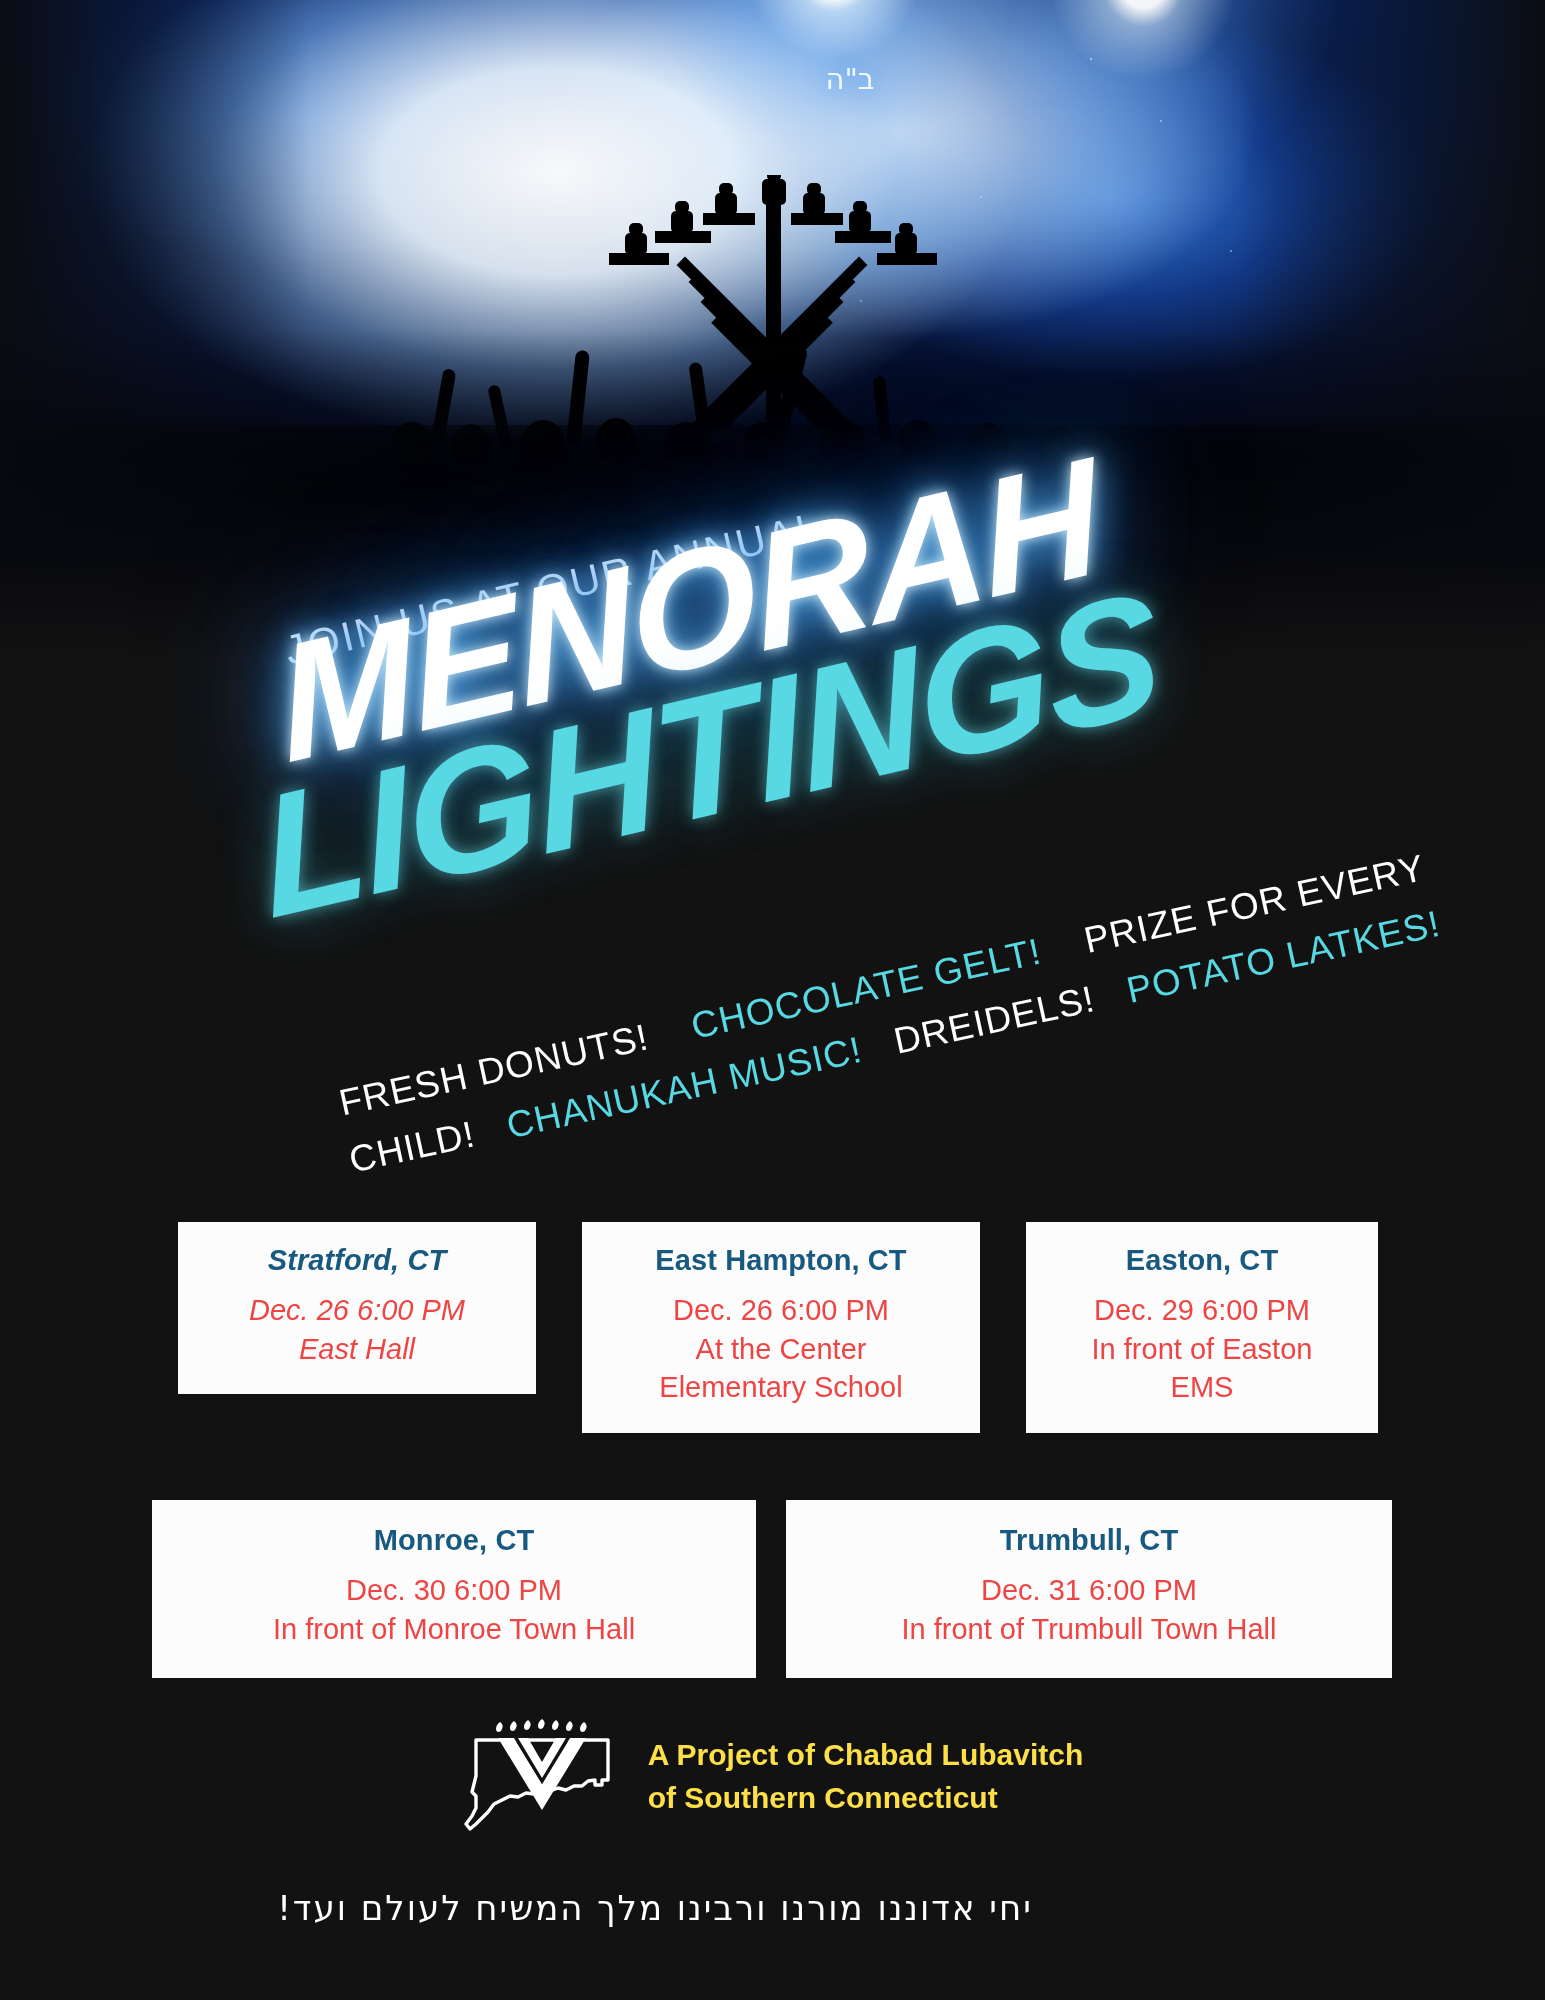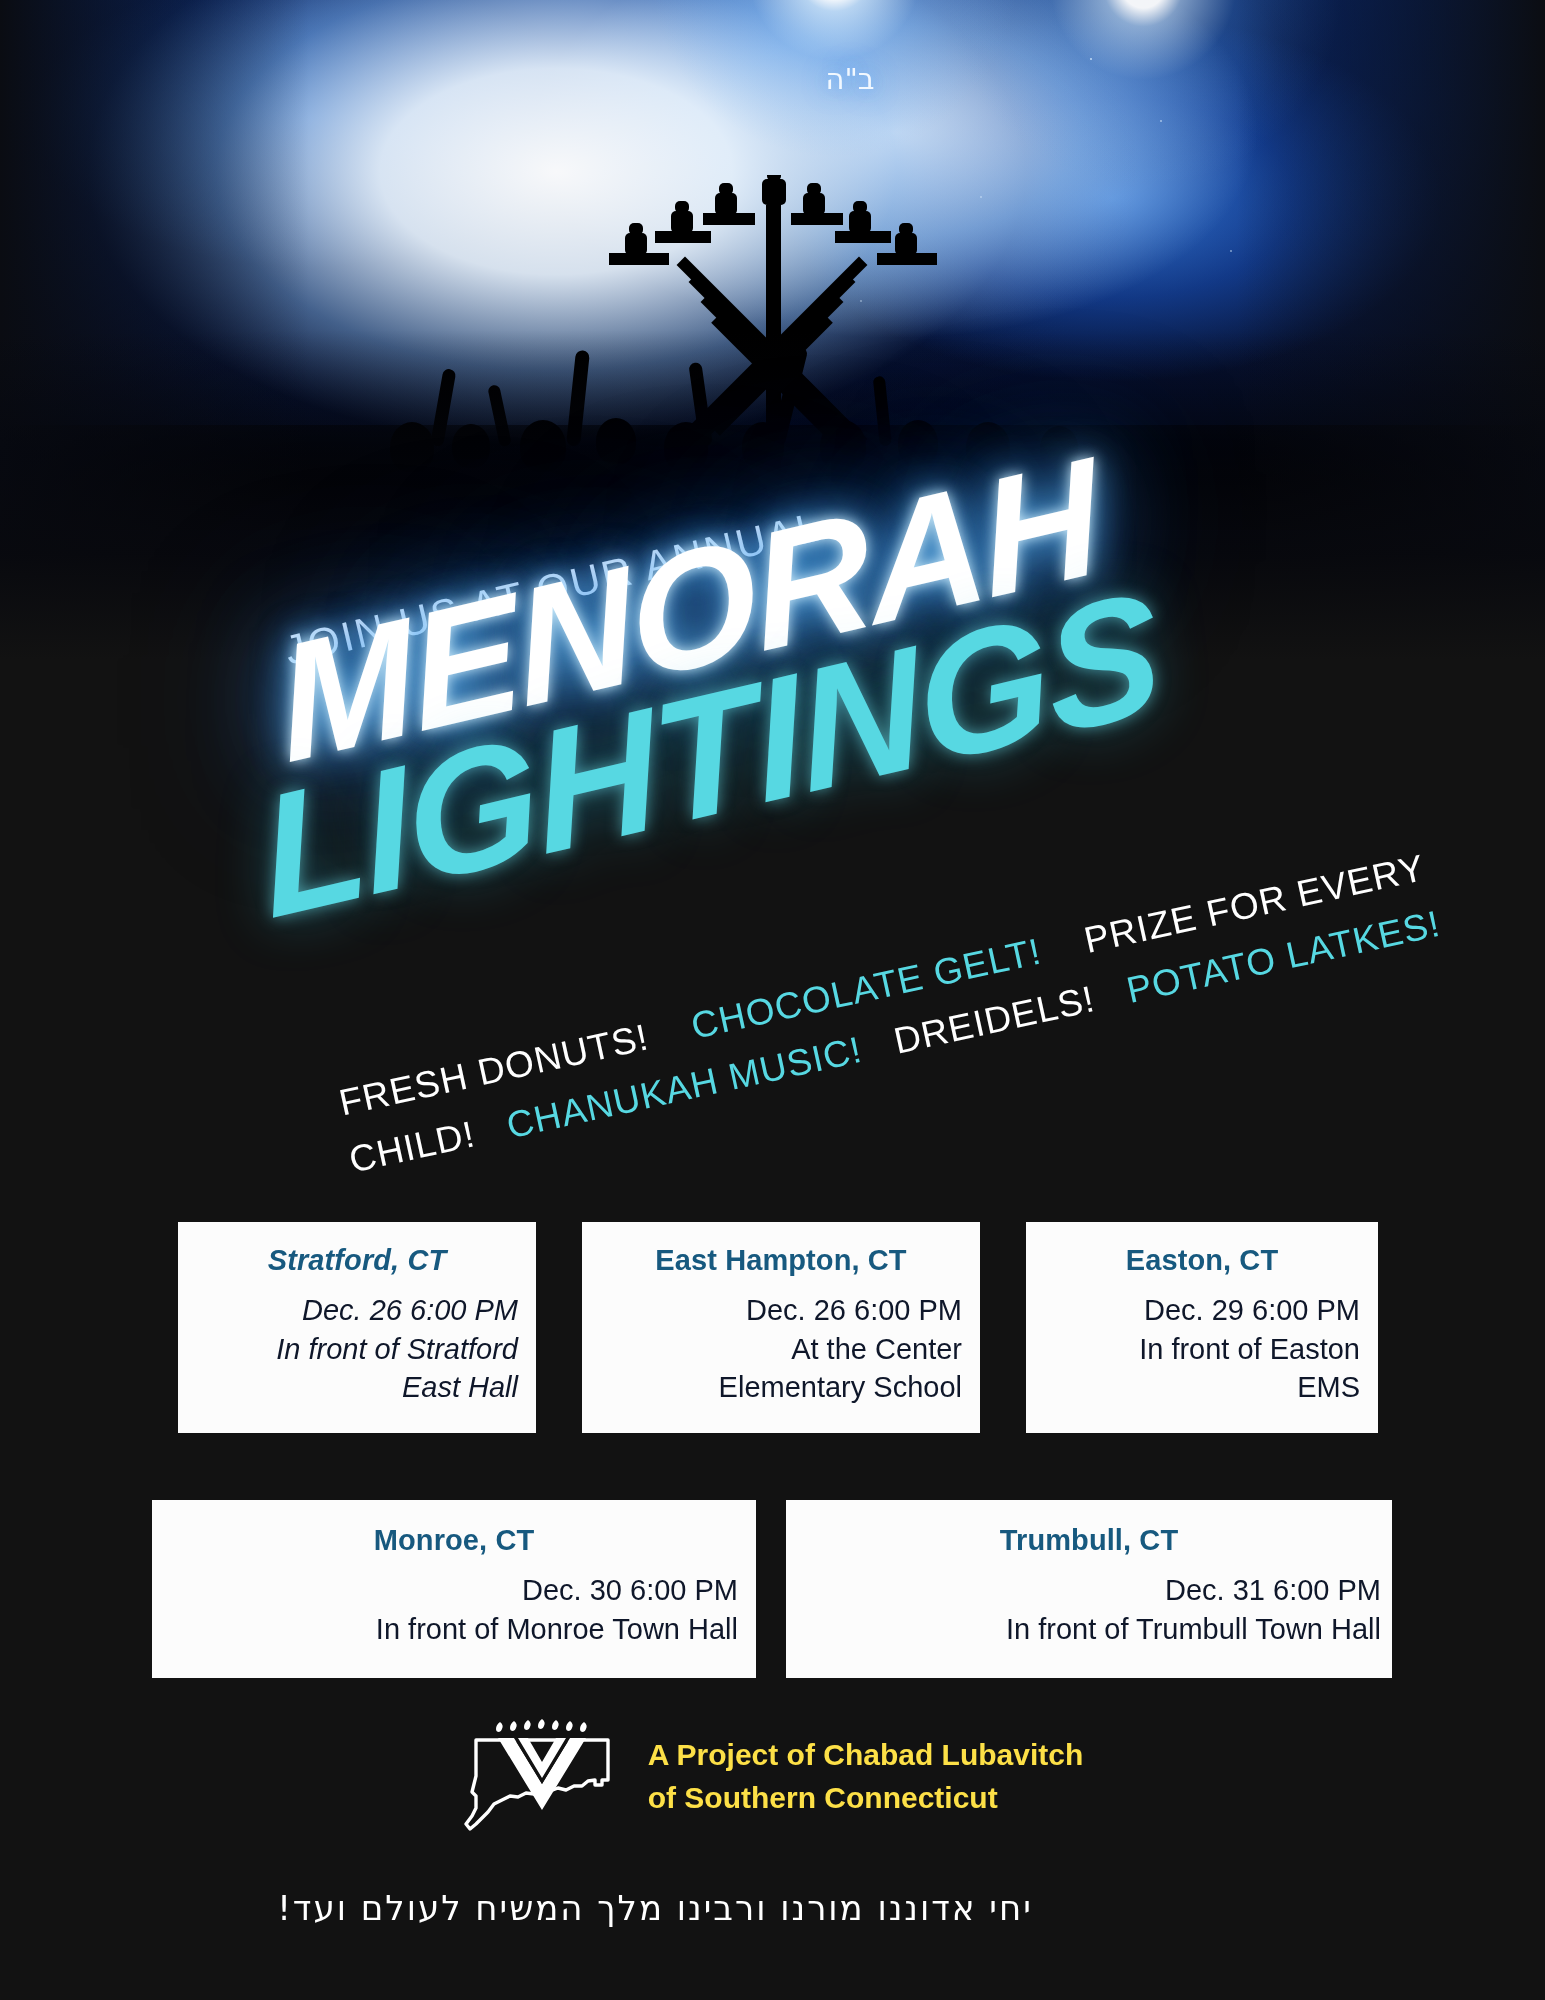--- a/index.html
+++ b/index.html
@@ -121,21 +121,21 @@
   .card.c1 { width:358px;font-style:italic; }
   .card.c2 { width:398px; }
   .card.c3 { width:352px; }
   .card.c4 { width:604px; padding:24px 18px 30px; }
   .card.c5 { width:606px; padding:24px 11px 30px; }
 
   .card-city {
     font-size:29px; font-weight:700; color:#17597f; margin-bottom:14px;
     letter-spacing:.1px;
   }
-  .card-line { font-size:29px; font-weight:400; line-height:1.33; color:#0f172a;text-align:right; }
+  .card-line { font-size:29px; font-weight:400; line-height:1.33; color:#ef4444; }
 
   
   .footer {
     position:absolute; left:0; top:1718px; width:1545px;
     display:flex; justify-content:center; align-items:center; gap:26px;
   }
   .logo-mark { width:160px; height:118px; flex:0 0 auto; }
   .logo-text {
     color:#fde047; font-family:"Liberation Sans", sans-serif;
     font-size:30px; font-weight:700; line-height:1.42;
@@ -255,21 +255,20 @@
     <span class="w-white">DREIDELS!</span>
     <span>&nbsp;</span>
     <span class="w-cyan">POTATO LATKES!</span>
   </div>
 </div>
 
 <div class="cards-top">
   <div class="card c1">
     <div class="card-city">Stratford, CT</div>
     <div class="card-line">Dec. 26 6:00 PM</div>
-    <div class="card-line">In front of Stratford</div>
     <div class="card-line">East Hall</div>
   </div>
   <div class="card c2">
     <div class="card-city">East Hampton, CT</div>
     <div class="card-line">Dec. 26 6:00 PM</div>
     <div class="card-line">At the Center</div>
     <div class="card-line">Elementary School</div>
   </div>
   <div class="card c3">
     <div class="card-city">Easton, CT</div>

